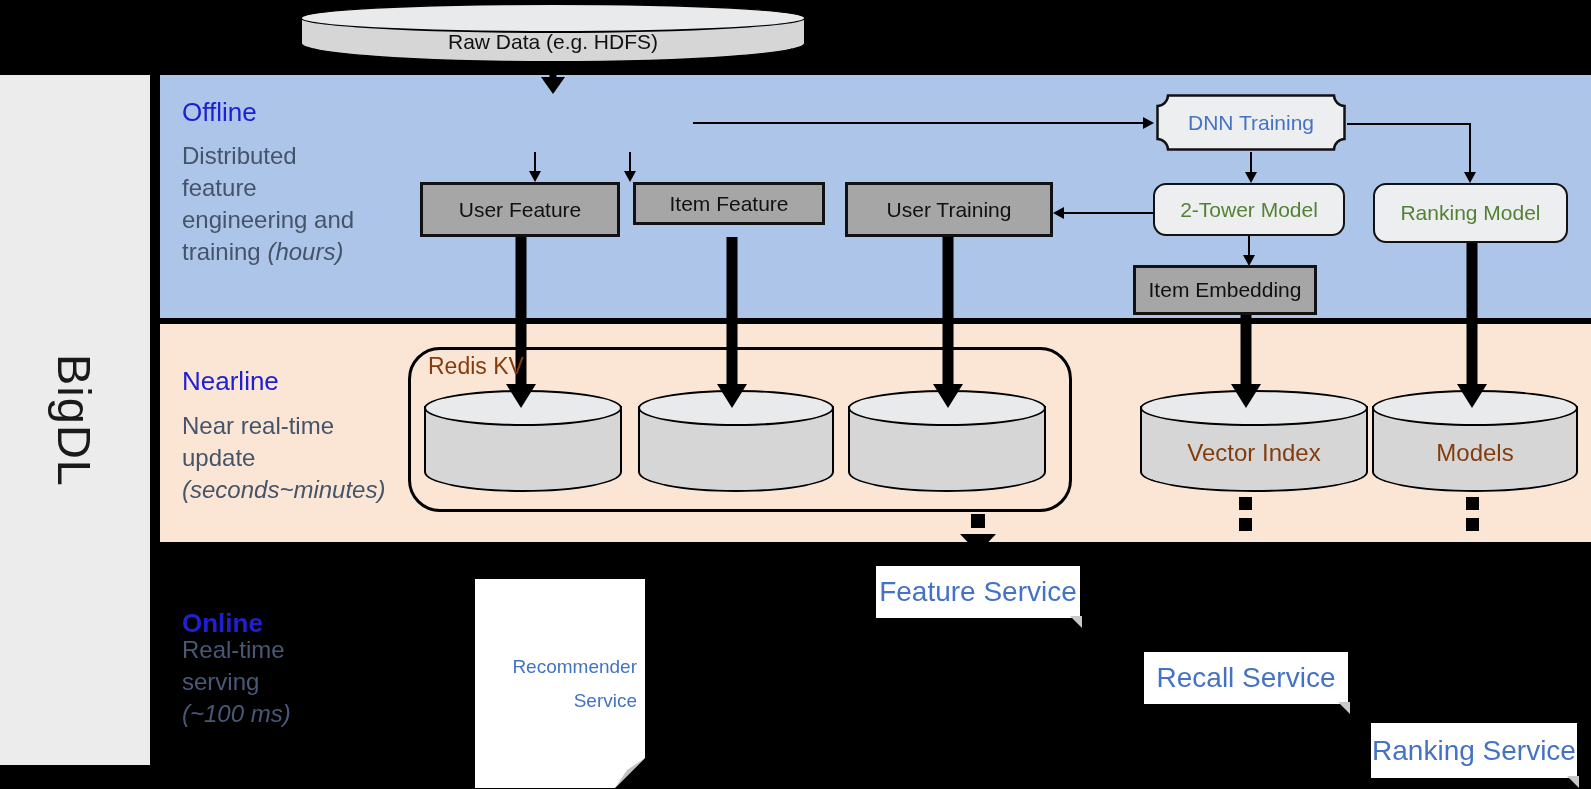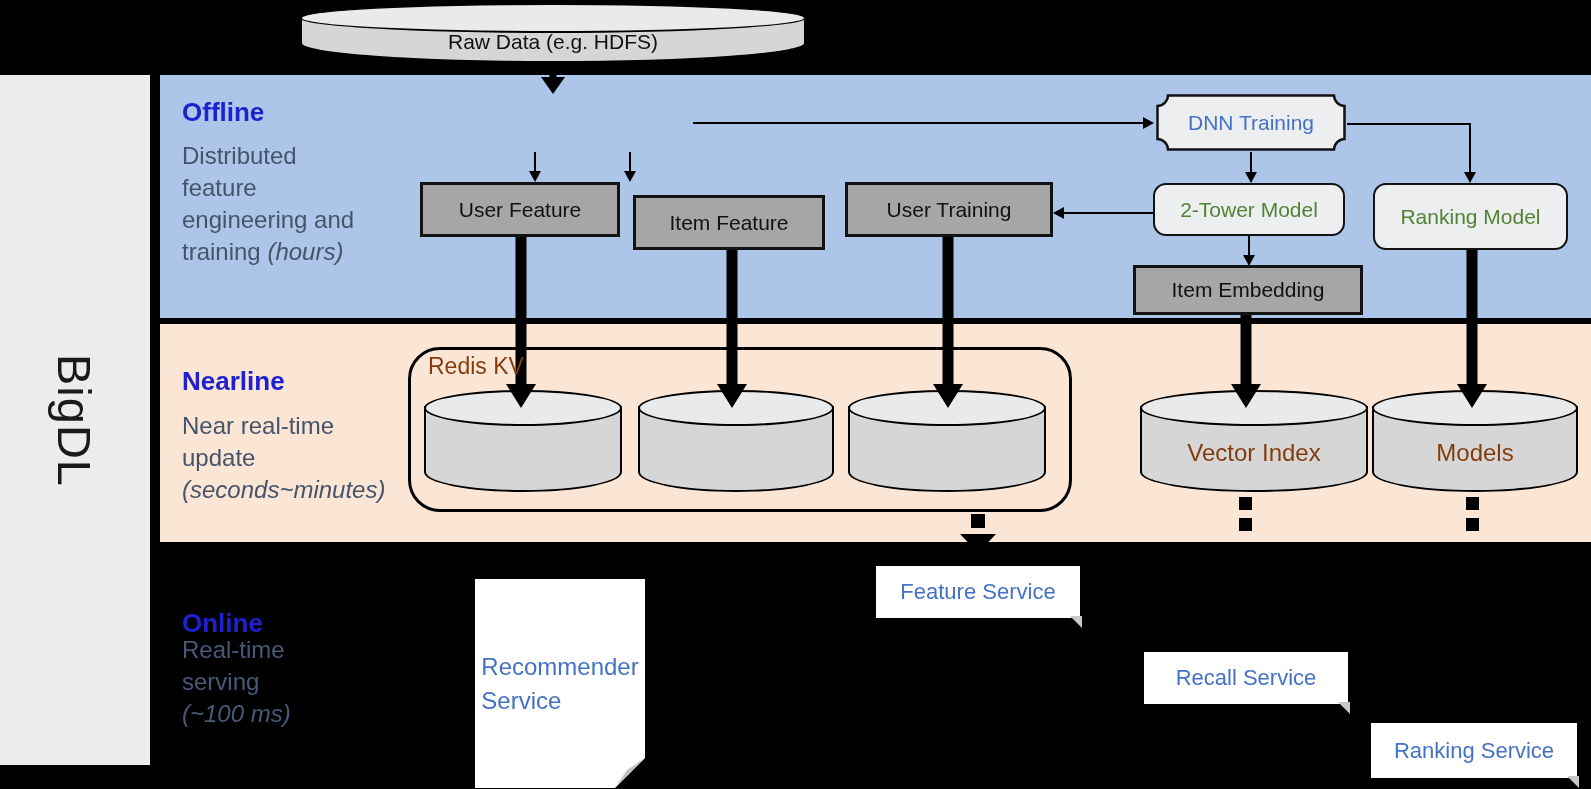--- a/index.html
+++ b/index.html
@@ -13,21 +13,21 @@
   .band-offline  { left:160px; top:75px;  width:1431px; height:243px; background:#adc5e8; }
   .band-divider  { left:160px; top:318px; width:1431px; height:6px;   background:#000; }
   .band-nearline { left:160px; top:324px; width:1431px; height:218px; background:#fbe5d4; }
 
   
   .brand-bar { left:0; top:75px; width:150px; height:690px; background:#ececec;
                display:flex; align-items:center; justify-content:center; }
   .brand-text { transform:rotate(90deg); font-size:47px; color:#1a1a1a; letter-spacing:1px; white-space:nowrap; }
 
   
-  .band-title { font-size:26px; color:#1f21d0; font-weight:700; }
+  .band-title { font-size:26px; color:#1f21d0; font-weight:400; }
   .band-title.bold { font-weight:700; }
   .band-desc { font-size:24px; color:#44546a; line-height:32px; }
   .band-desc > span { display:block; }
   .band-desc .it { font-style:italic; }
   .on-black { color:#4a5878; }
 
   
   .node { position:absolute; box-sizing:border-box; display:flex; align-items:center; justify-content:center; text-align:center; }
   .gray-box  { background:#a6a6a6; border:3px solid #121212; font-size:21px; color:#111; }
   .round-box { background:#eceeef; border:2.5px solid #121212; border-radius:13px; font-size:21px; color:#548235; }
@@ -45,27 +45,27 @@
   .store-label { font-size:24px; color:#843c0c; }
   .rawdata-label { font-size:21px; color:#111; }
 
   
   .redis-container { left:408px; top:347px; width:664px; height:165px;
                      border:3px solid #000; border-radius:32px; background:transparent; }
   .redis-label { left:428px; top:353px; font-size:23px; color:#843c0c; }
 
   
   .service-box { background:#fff; display:flex; align-items:center; justify-content:center;
-                 font-size:22px; color:#4472c4; text-align:center; }
+                 font-size:28px; color:#4472c4; text-align:center; }
   .note-fold { position:absolute; right:-2px; bottom:-10px; width:0; height:0;
                border-top:12px solid #c9c9c9; border-left:12px solid transparent; }
   .doc { background:#fff;
          clip-path:polygon(0 0, 100% 0, 100% calc(100% - 30px), calc(100% - 30px) 100%, 0 100%);
          display:flex; align-items:center; justify-content:center; }
-  .doc-label { font-size:24px; color:#4472c4; text-align:left; line-height:34px; padding:0 8px; }
+  .doc-label { font-size:19px; color:#4472c4; text-align:right; line-height:34px; padding:0 8px; }
   .doc-fold { position:absolute; right:0; bottom:0; width:30px; height:30px;
               clip-path:polygon(0 100%, 100% 0, 40% 40%); background:#c2c2c2; }
 
   svg.connectors { position:absolute; left:0; top:0; width:1591px; height:789px; }
 </style>
 </head>
 <body>
 
 <div id="canvas">
 
@@ -191,33 +191,33 @@
   <div class="node" style="left:1155px; top:93px; width:192px; height:59px;">
     <svg class="shape-svg" viewBox="0 0 192 59">
       <path d="M 13 2.5 L 179 2.5 A 11 11 0 0 0 189.5 13 L 189.5 46 A 11 11 0 0 0 179 56.5 L 13 56.5 A 11 11 0 0 0 2.5 46 L 2.5 13 A 11 11 0 0 0 13 2.5 Z" fill="#eceeef" stroke="#121212" stroke-width="2.5"></path>
     </svg>
     <span class="overlay-label">DNN Training</span>
   </div>
 
   <div class="node gray-box" style="left:420px; top:182px; width:200px; height:55px;">
     <span>User Feature</span>
   </div>
-  <div class="node gray-box" style="left:633px; top:182px; width:192px; height:55px;margin-top:13px;">
+  <div class="node gray-box" style="left:633px; top:182px; width:192px; height:43px;">
     <span>Item Feature</span>
   </div>
   <div class="node gray-box" style="left:845px; top:182px; width:208px; height:55px;">
     <span>User Training</span>
   </div>
   <div class="node round-box" style="left:1153px; top:183px; width:192px; height:53px;">
     <span>2-Tower Model</span>
   </div>
-  <div class="node round-box" style="left:1373px; top:183px; width:195px; height:67px;">
+  <div class="node round-box" style="left:1373px; top:183px; width:195px; height:60px;">
     <span>Ranking Model</span>
   </div>
-  <div class="node gray-box" style="left:1133px; top:265px; width:230px; height:50px;">
+  <div class="node gray-box" style="left:1133px; top:265px; width:184px; height:50px;">
     <span>Item Embedding</span>
   </div>
 
   <div class="abs redis-label">Redis KV</div>
 
   <div class="abs band-title" style="left:182px; top:97px;">Offline</div>
   <div class="abs band-desc" style="left:182px; top:140px;">
     <span>Distributed</span>
     <span>feature</span>
     <span>engineering and</span>

